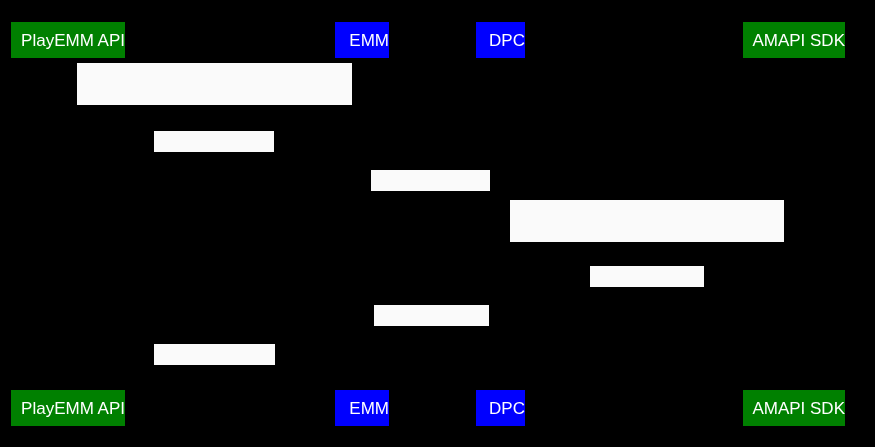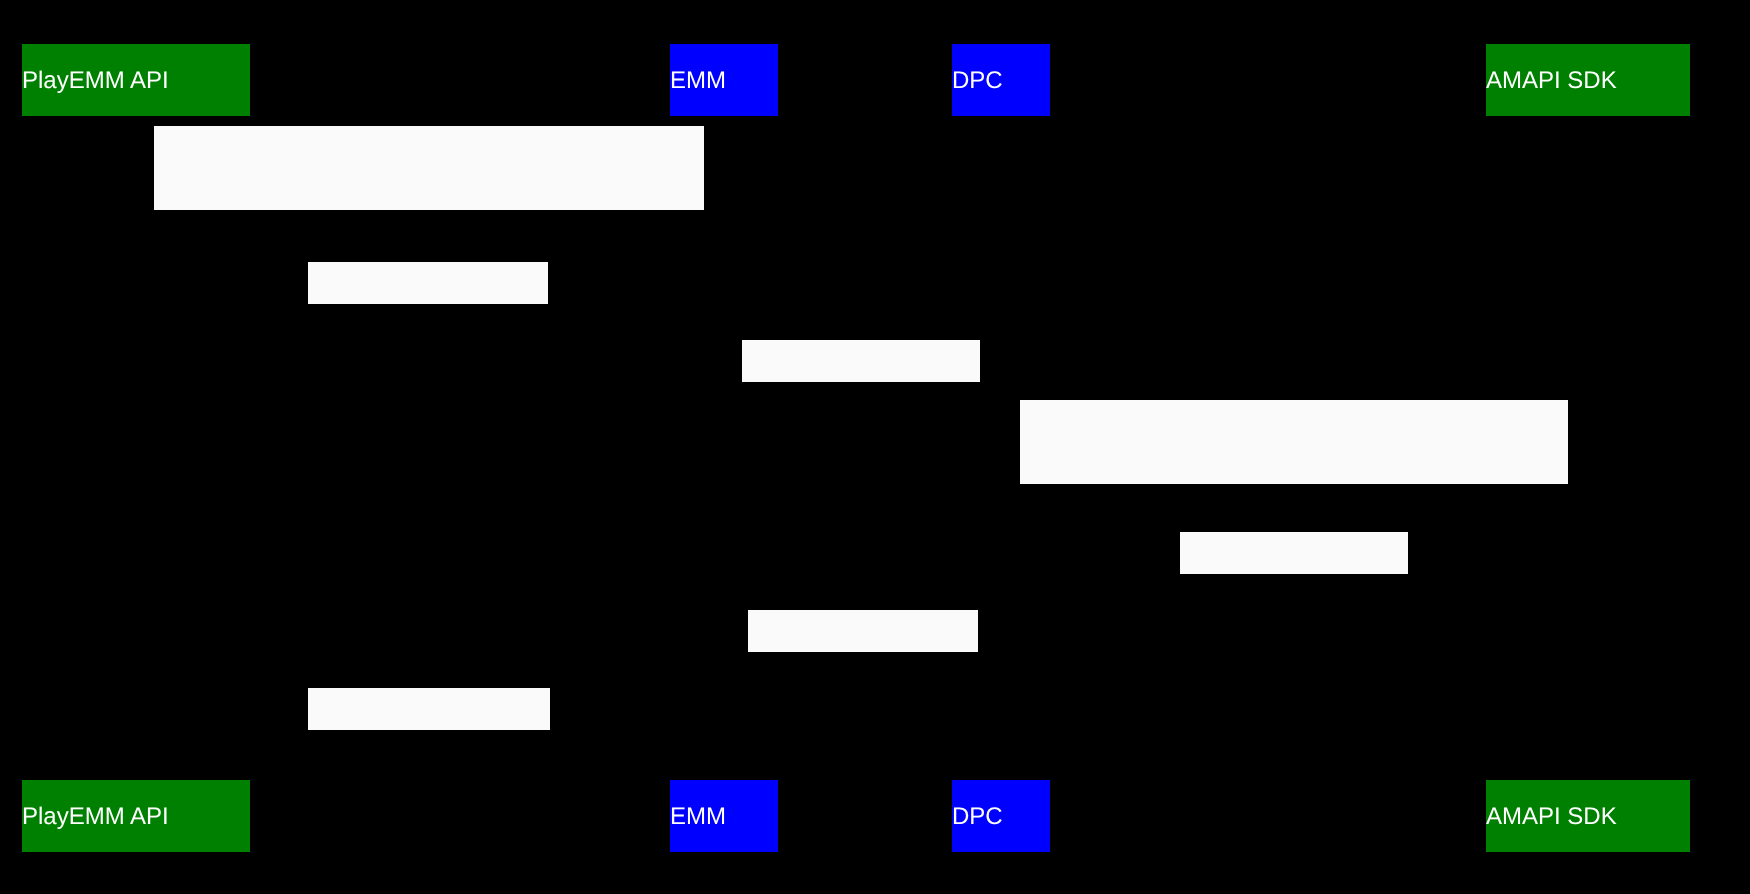--- a/index.html
+++ b/index.html
@@ -14,23 +14,23 @@
     height: 447px;
     background: #000000;
     overflow: hidden;
     font-family: "Liberation Sans", sans-serif;
   }
   .lifeline-box {
     position: absolute;
     box-sizing: border-box;
     display: flex;
     align-items: center;
-    justify-content: flex-start;
+    justify-content: flex-end;
     color: #ffffff;
-    font-size: 12px;
+    font-size: 17px;
     line-height: 1;
     white-space: nowrap;
     letter-spacing: 0px;
   }
   .msg-label {
     position: absolute;
     box-sizing: border-box;
     background: #fafafa;
     color: #000000;
     font-size: 13.5px;

